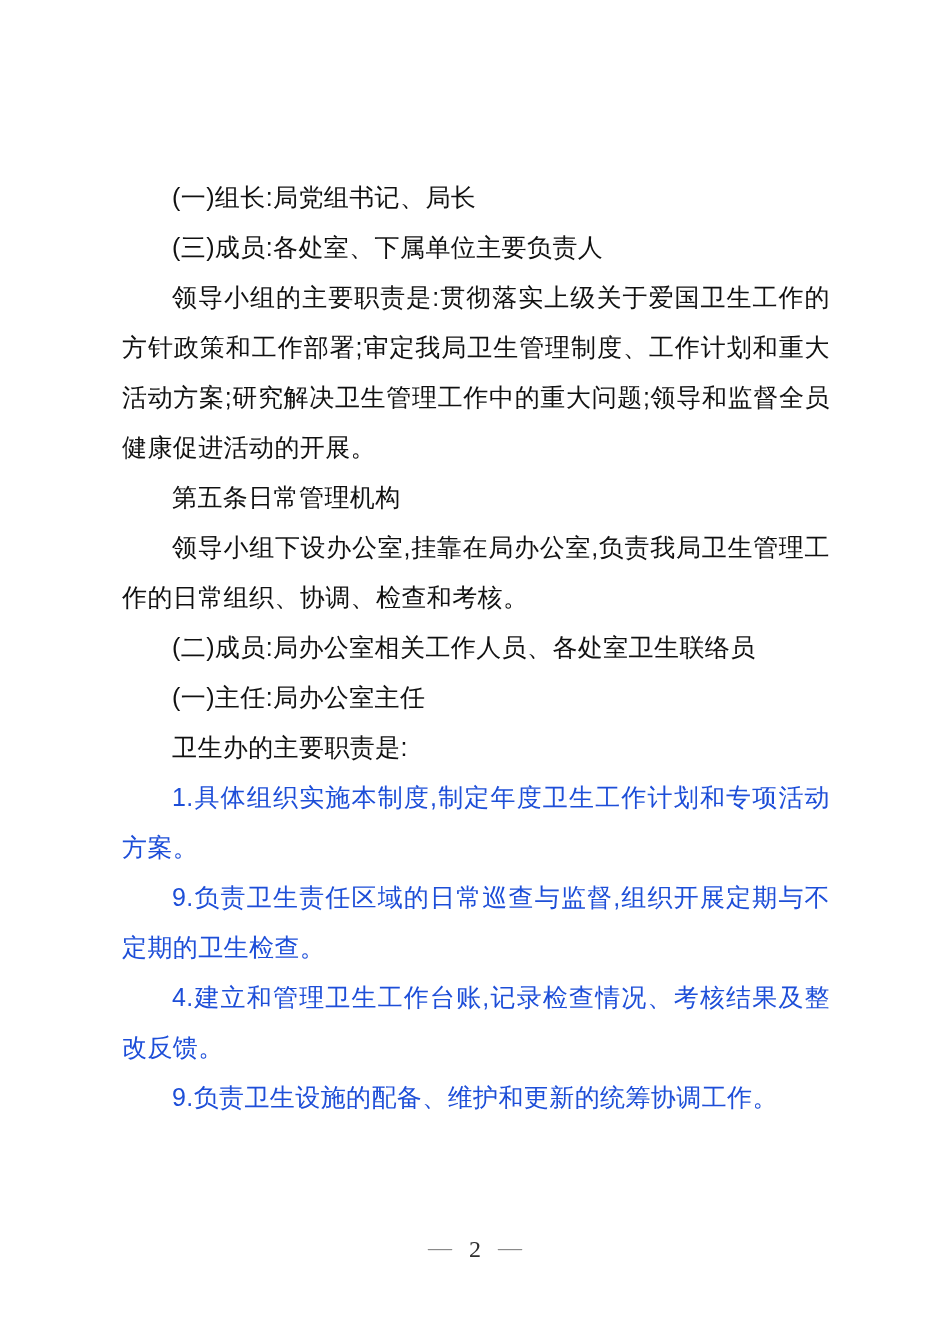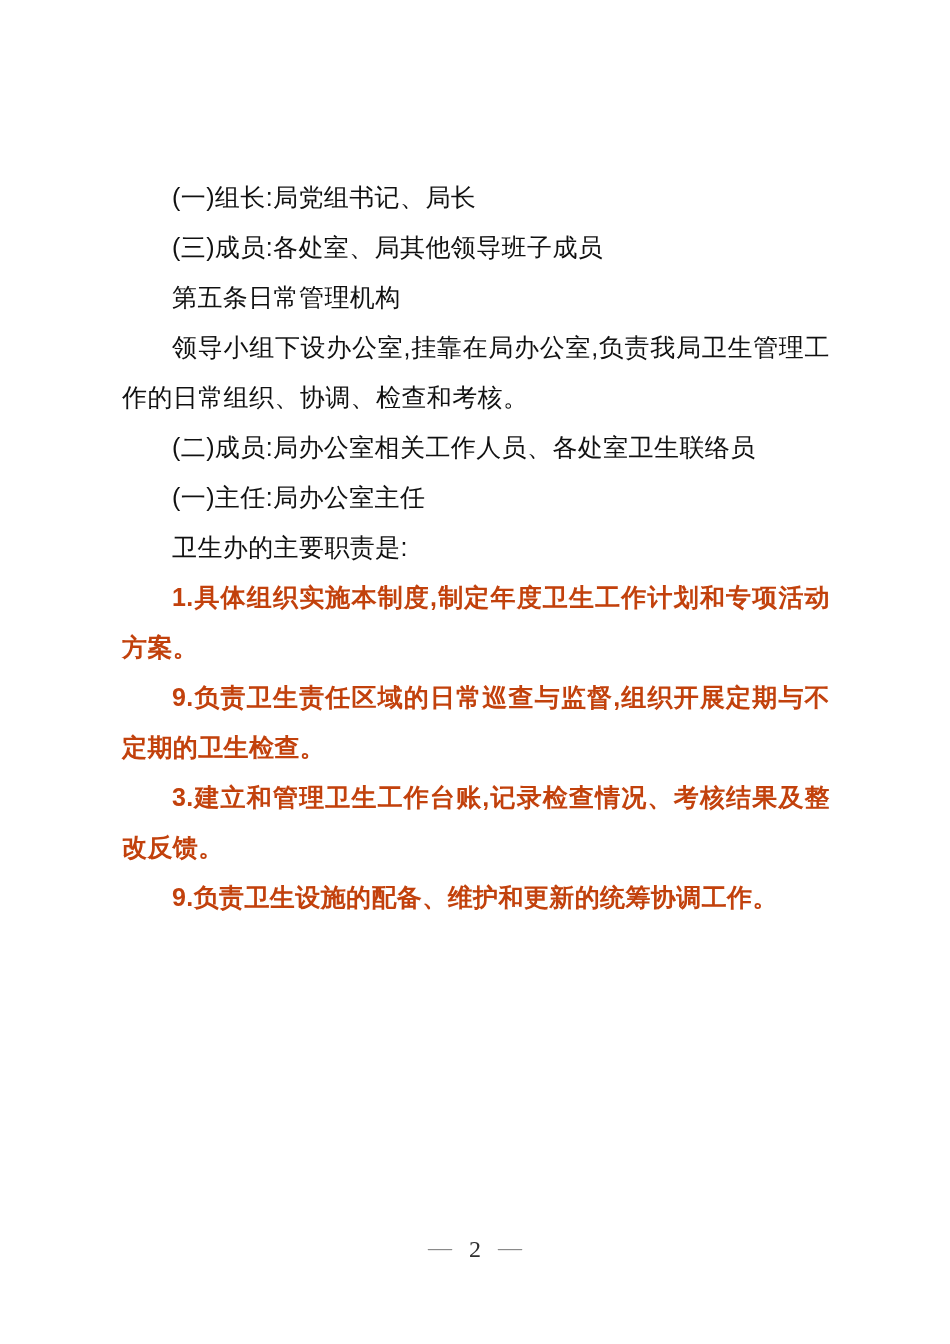--- a/index.html
+++ b/index.html
@@ -27,22 +27,22 @@
     font-size: 25px;
     line-height: 50px;
     letter-spacing: 0.4px;
     text-align: justify;
     text-justify: inter-ideograph;
     text-indent: 2em;
     word-break: break-all;
     overflow-wrap: break-word;
   }
   .para.bold {
-    font-weight: 700;
-    color: #c2410c;
+    font-weight: 400;
+    color: #1d4ed8;
   }
   .page-footer {
     position: absolute;
     top: 1233px;
     left: 0;
     width: 100%;
     text-align: center;
     font-family: "Liberation Serif", serif;
     font-size: 24px;
     line-height: 32px;
@@ -58,29 +58,30 @@
     color: #2f2f2f;
   }
 </style>
 </head>
 <body>
 
 <div class="page">
 
   <div class="doc-body">
     <p class="para">(一)组长:局党组书记、局长</p>
-    <p class="para">(三)成员:各处室、局其他领导班子成员</p>
+    <p class="para">(三)成员:各处室、下属单位主要负责人</p>
+    <p class="para">领导小组的主要职责是:贯彻落实上级关于爱国卫生工作的方针政策和工作部署;审定我局卫生管理制度、工作计划和重大活动方案;研究解决卫生管理工作中的重大问题;领导和监督全员健康促进活动的开展。</p>
     <p class="para">第五条日常管理机构</p>
     <p class="para">领导小组下设办公室,挂靠在局办公室,负责我局卫生管理工作的日常组织、协调、检查和考核。</p>
     <p class="para">(二)成员:局办公室相关工作人员、各处室卫生联络员</p>
     <p class="para">(一)主任:局办公室主任</p>
     <p class="para">卫生办的主要职责是:</p>
     <p class="para bold">1.具体组织实施本制度,制定年度卫生工作计划和专项活动方案。</p>
     <p class="para bold">9.负责卫生责任区域的日常巡查与监督,组织开展定期与不定期的卫生检查。</p>
-    <p class="para bold">3.建立和管理卫生工作台账,记录检查情况、考核结果及整改反馈。</p>
+    <p class="para bold">4.建立和管理卫生工作台账,记录检查情况、考核结果及整改反馈。</p>
     <p class="para bold">9.负责卫生设施的配备、维护和更新的统筹协调工作。</p>
   </div>
 
   <div class="page-footer">
     <span class="dash left">—</span><span class="num">2</span><span class="dash right">—</span>
   </div>
 
 </div>
 
 </body></html>

